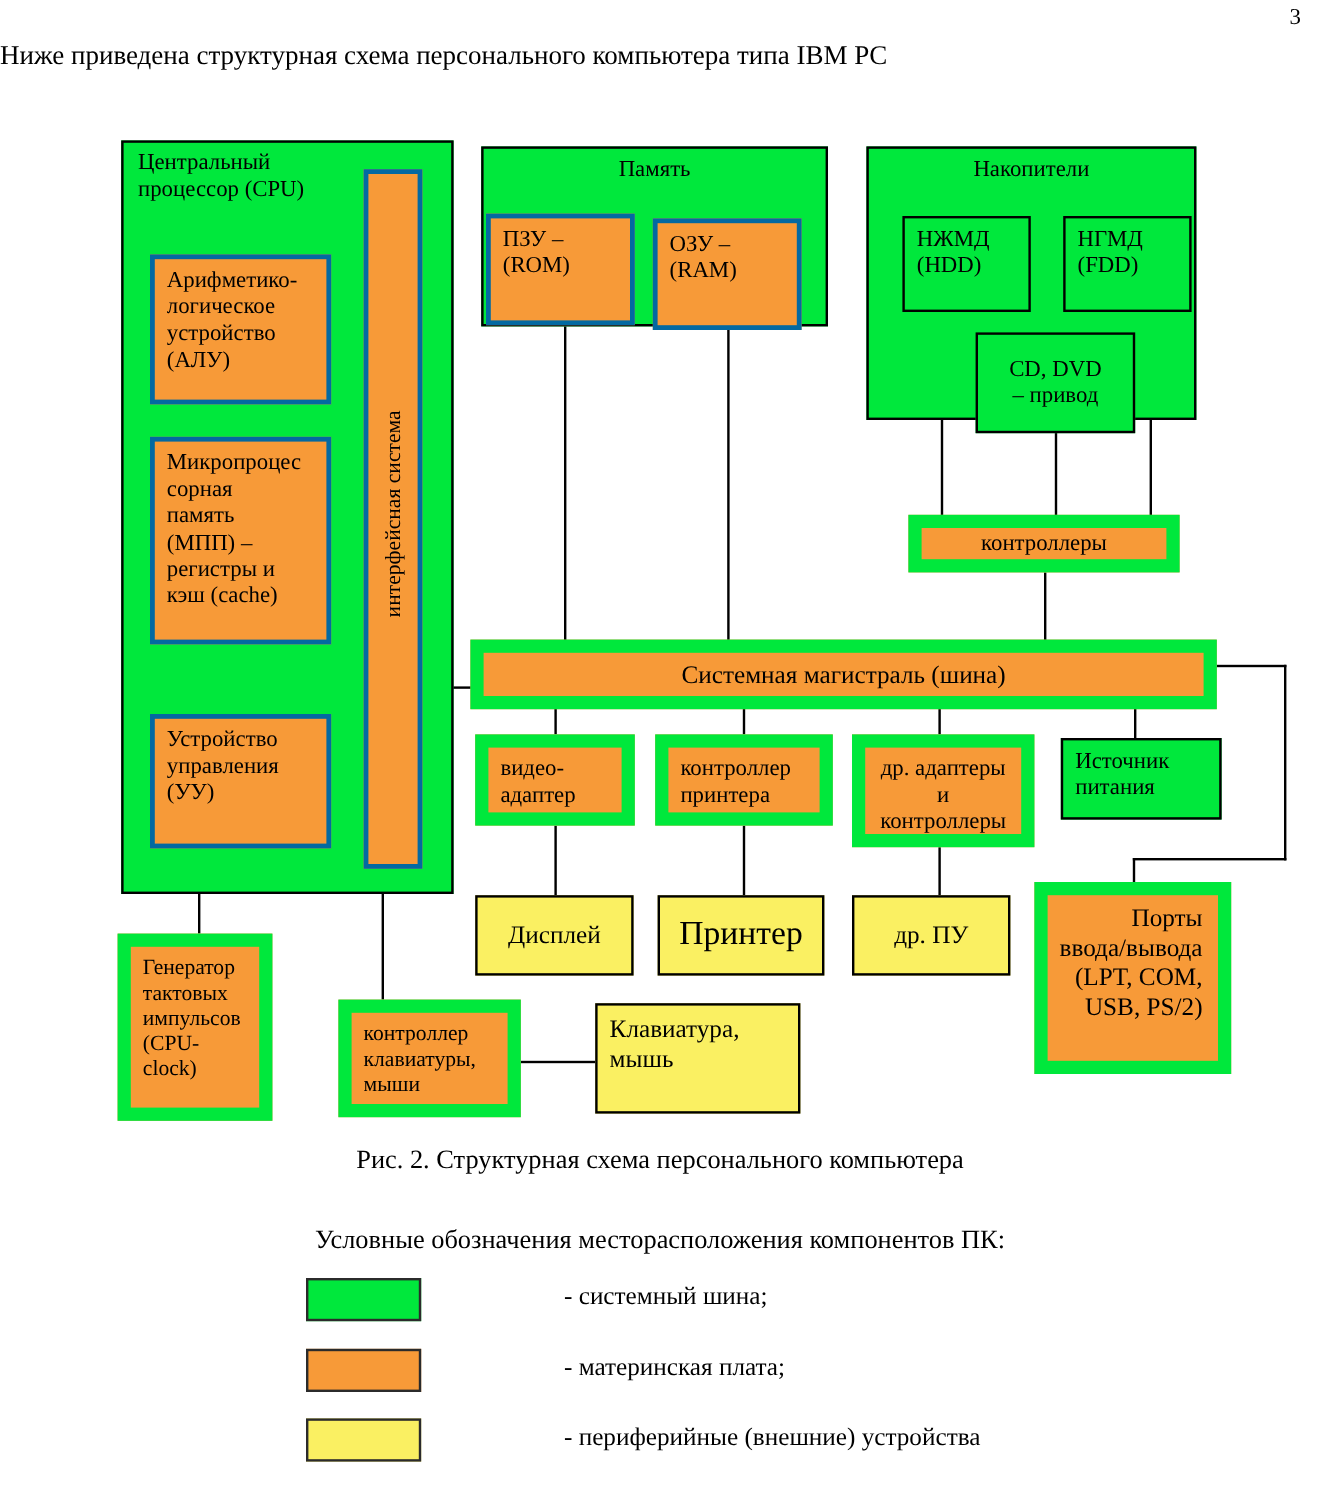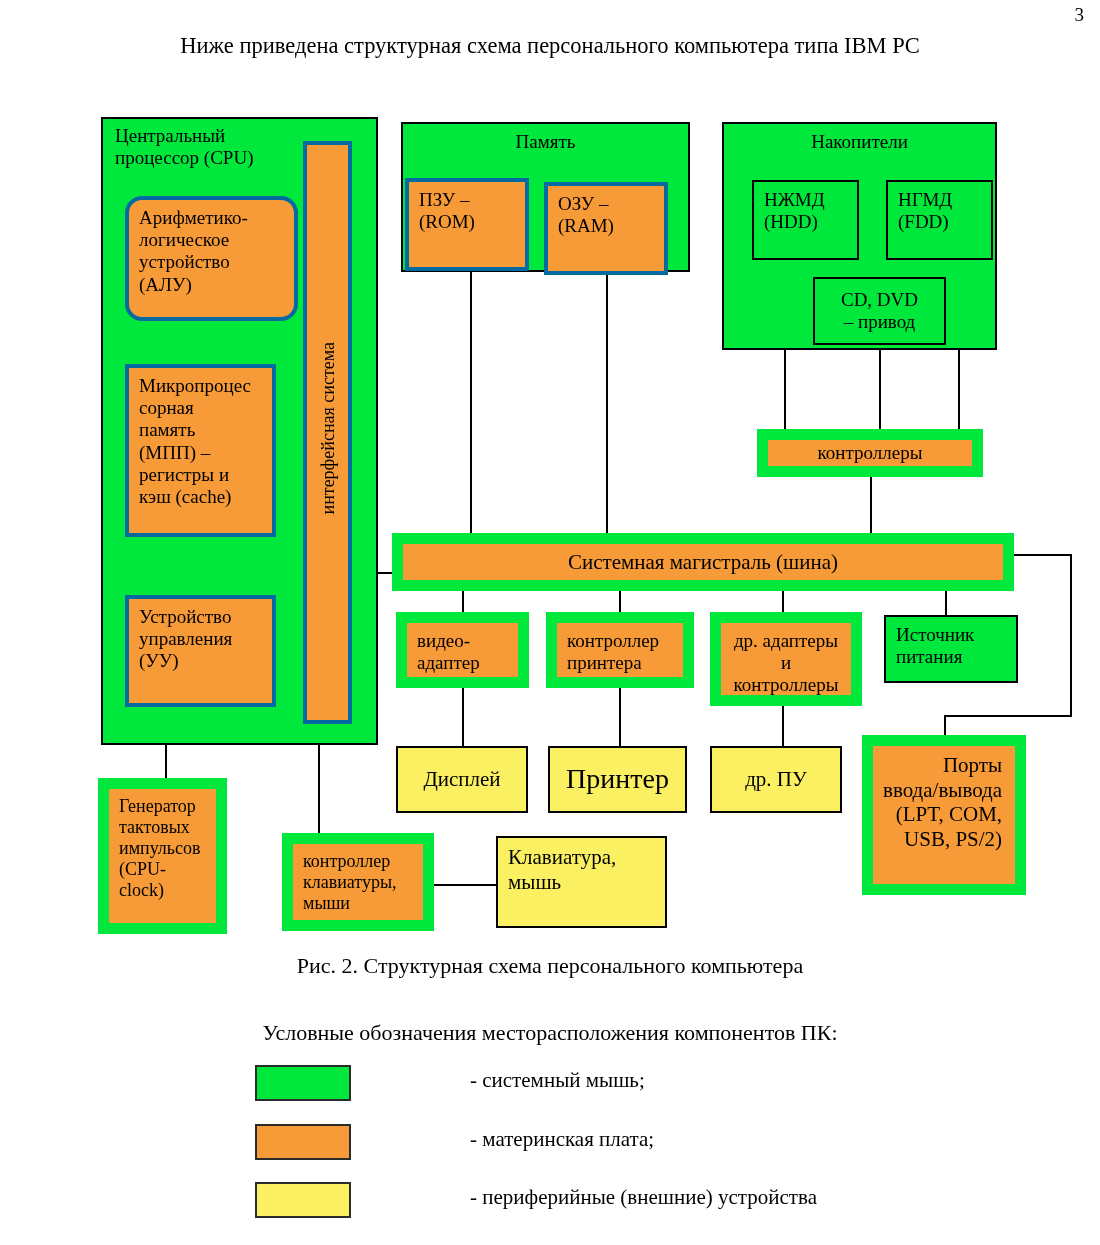--- a/index.html
+++ b/index.html
@@ -21,21 +21,20 @@
     top: 4px;
     right: 16px;
     font-size: 19px;
   }
 
   .doc-title {
     position: absolute;
     top: 33px;
     left: 0;
     width: 1100px;
-    text-align: center;
     font-size: 22.5px;
   }
 
   
   #diagram {
     position: absolute;
     left: 0;
     top: 0;
     width: 1100px;
     height: 1245px;
@@ -144,21 +143,21 @@
 
   <div class="ln ln-v" style="left:318px; top:745px; height:88px;"></div>
 
   <div class="ln ln-h" style="left:434px; top:884px; width:62px;"></div>
 
   <div class="box c-green pad-tl" style="left:101px; top:117px; width:277px; height:628px;">
     <span class="bx-text">Центральный
 процессор (CPU)</span>
   </div>
 
-  <div class="box c-orange pad-tl-tight" style="left:125px; top:196px; width:173px; height:125px;border-radius:17px;">
+  <div class="box c-orange pad-tl-tight" style="left:125px; top:212px; width:151px; height:125px;">
     <span class="bx-text">Арифметико-
 логическое
 устройство
 (АЛУ)</span>
   </div>
 
   <div class="box c-orange pad-tl-tight" style="left:125px; top:364px; width:151px; height:173px;">
     <span class="bx-text">Микропроцес
 сорная
 память
@@ -192,21 +191,21 @@
     <span class="bx-text">Накопители</span>
   </div>
   <div class="box c-green pad-tl-tight" style="left:752px; top:180px; width:107px; height:80px;">
     <span class="bx-text">НЖМД
 (HDD)</span>
   </div>
   <div class="box c-green pad-tl-tight" style="left:886px; top:180px; width:107px; height:80px;">
     <span class="bx-text">НГМД
 (FDD)</span>
   </div>
-  <div class="box c-green pad-center" style="left:813px; top:277px; width:133px; height:68px;align-items:center;">
+  <div class="box c-green pad-center" style="left:813px; top:277px; width:133px; height:84px;align-items:center;">
     <span class="bx-text">CD, DVD
 – привод</span>
   </div>
 
   <div class="box c-orange-in-green pad-center" style="left:757px; top:429px; width:226px; height:48px;">
     <span class="bx-text">контроллеры</span>
   </div>
 
   <div class="box c-orange-in-green pad-center" style="left:392px; top:533px; width:622px; height:58px; font-size:21px;">
     <span class="bx-text">Системная магистраль (шина)</span>
@@ -265,21 +264,21 @@
 мыши</span>
   </div>
 
 </div>
 
 <div class="caption" style="top:953px;">Рис. 2. Структурная схема персонального компьютера</div>
 <div class="caption" style="top:1020px;">Условные обозначения месторасположения компонентов ПК:</div>
 
 <div class="legend-row">
   <div class="swatch" style="left:255px; top:1065px; background:#00E83C;"></div>
-  <div class="legend-label" style="left:470px; top:1068px;">- системный мышь;</div>
+  <div class="legend-label" style="left:470px; top:1068px;">- системный шина;</div>
 </div>
 
 <div class="legend-row">
   <div class="swatch" style="left:255px; top:1124px; background:#F79A38;"></div>
   <div class="legend-label" style="left:470px; top:1127px;"> - материнская плата;</div>
 </div>
 
 <div class="legend-row">
   <div class="swatch" style="left:255px; top:1182px; background:#FAF062;"></div>
   <div class="legend-label" style="left:470px; top:1185px;">- периферийные (внешние) устройства</div>

